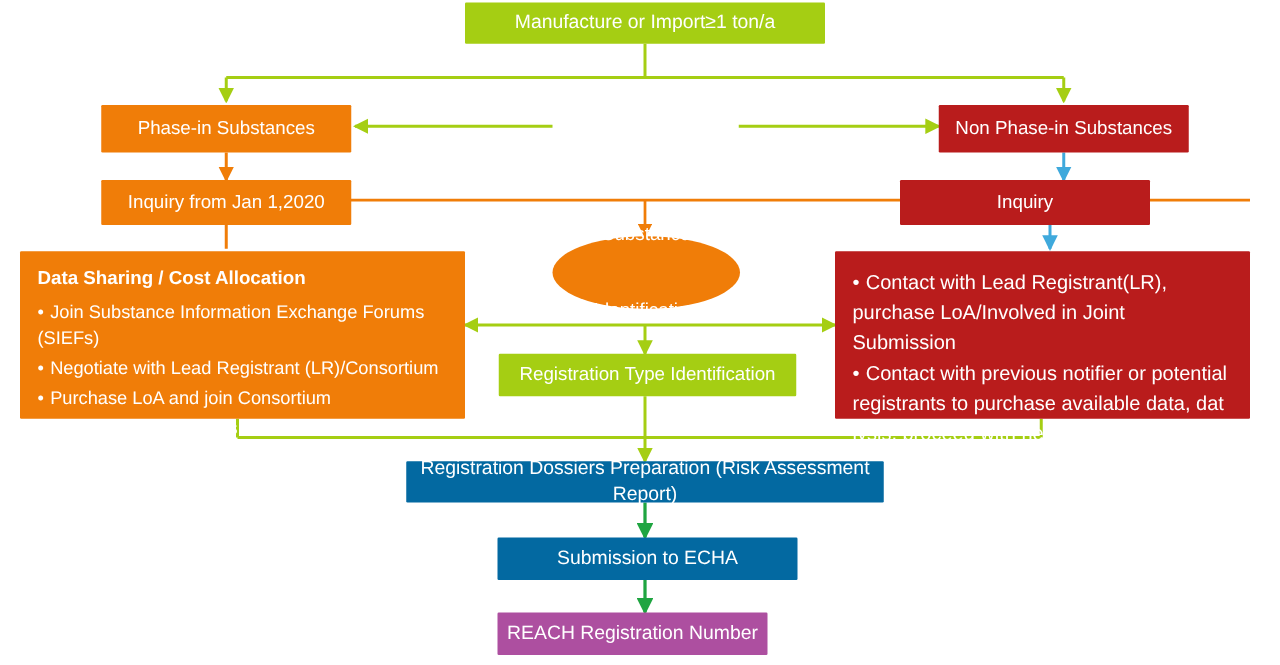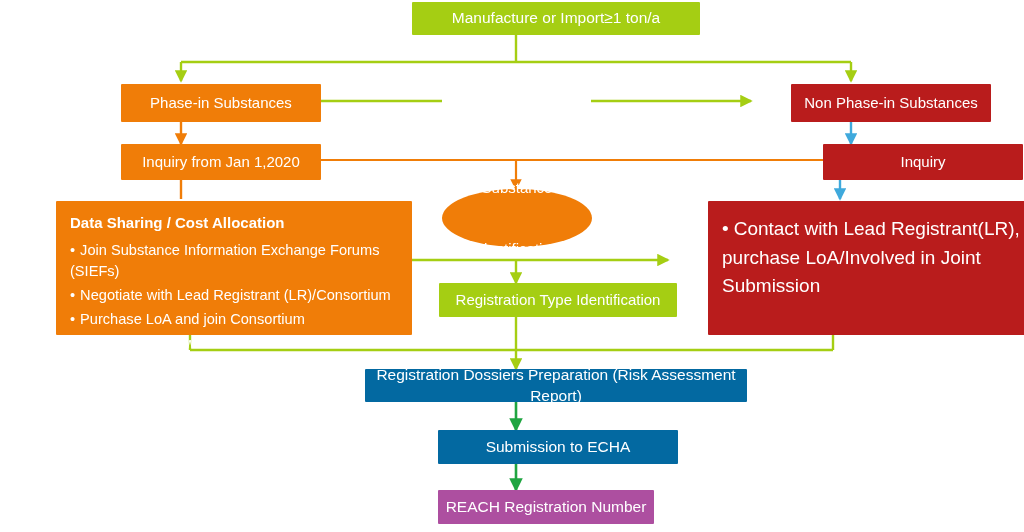--- a/index.html
+++ b/index.html
@@ -27,21 +27,21 @@
     position: absolute;
     box-sizing: border-box;
     display: flex;
     align-items: center;
     justify-content: center;
     color: #ffffff;
     text-align: center;
     line-height: 1.32;
     z-index: 2;
   }
-  .node.rect { border-radius: 1px; margin-left: 40px; }
+  .node.rect { border-radius: 1px; }
   .node.ellipse { border-radius: 50%; flex-direction: column; }
 
   .green-lime { background: #A5CE13; }
   .orange     { background: #F07D08; }
   .blue       { background: #b91c1c; }
   .green-dark { background: #0369a1; }
   .purple     { background: #AD4FA0; }
 
   .txt-16 { font-size: 15.5px; }
   .txt-15 { font-size: 15px; }
@@ -57,21 +57,21 @@
     font-size: 15px;
     margin-bottom: 7px;
   }
   .bullets { margin: 0; padding: 0; list-style: none; }
   .bullets li {
     font-size: 14.6px;
     line-height: 1.44;
     margin-bottom: 3px;
   }
   .bullets li .b { margin-right: 5px; }
-  .para { font-size: 19px; line-height: 1.5; margin: 0 0 1px 0; }
+  .para { font-size: 16px; line-height: 1.5; margin: 0 0 1px 0; }
   .para .b { margin-right: 5px; }
 </style>
 </head>
 <body>
 
 <div id="canvas">
 
   <svg class="connectors" viewBox="0 0 1024 532" xmlns="http://www.w3.org/2000/svg">
     <defs>
       <marker id="ar-lime" viewBox="0 0 10 10" refX="8.6" refY="5" markerWidth="5.2" markerHeight="5.2" orient="auto-start-reverse">
@@ -140,21 +140,21 @@
   </div>
 
   <div class="node rect blue txt-15" style="left:751px; top:84px; width:200px; height:38px;">
     <span>Non Phase-in Substances</span>
   </div>
 
   <div class="node rect orange txt-15" style="left:81px; top:144px; width:200px; height:36px;">
     <span>Inquiry from Jan 1,2020</span>
   </div>
 
-  <div class="node rect blue txt-15" style="left:783px; top:144px; width:200px; height:36px;">
+  <div class="node rect blue txt-15" style="left:720px; top:144px; width:200px; height:36px;">
     <span>Inquiry</span>
   </div>
 
   <div class="node ellipse orange txt-15" style="left:442px; top:189px; width:150px; height:58px;gap:41px;">
     <span>Substance</span>
     <span>Identification</span>
   </div>
 
   <div class="node rect green-lime txt-15" style="left:399px; top:283px; width:238px; height:34px;">
     <span>Registration Type Identification</span>
@@ -165,20 +165,21 @@
     <ul class="bullets">
       <li><span class="b">•</span><span>Join Substance Information Exchange Forums (SIEFs)</span></li>
       <li><span class="b">•</span><span>Negotiate with Lead Registrant (LR)/Consortium</span></li>
       <li><span class="b">•</span><span>Purchase LoA and join Consortium</span></li>
       <li><span class="b">•</span><span>Proceed with new tests</span></li>
     </ul>
   </div>
 
   <div class="node rect blue block" style="left:668px; top:201px; width:332px; height:134px; padding-top:14px;">
     <p class="para"><span class="b">•</span><span>Contact with Lead Registrant(LR), purchase LoA/Involved in Joint Submission</span></p>
+    <p class="para"><span class="b">•</span><span>Contact with previous notifier or potential registrants to purchase available data, dat lysis, proceed with new tests</span></p>
   </div>
 
   <div class="node rect green-dark txt-16" style="left:325px; top:369px; width:382px; height:33px;">
     <span>Registration Dossiers Preparation (Risk Assessment Report)</span>
   </div>
 
   <div class="node rect green-dark txt-16" style="left:398px; top:430px; width:240px; height:34px;">
     <span>Submission to ECHA</span>
   </div>
 

